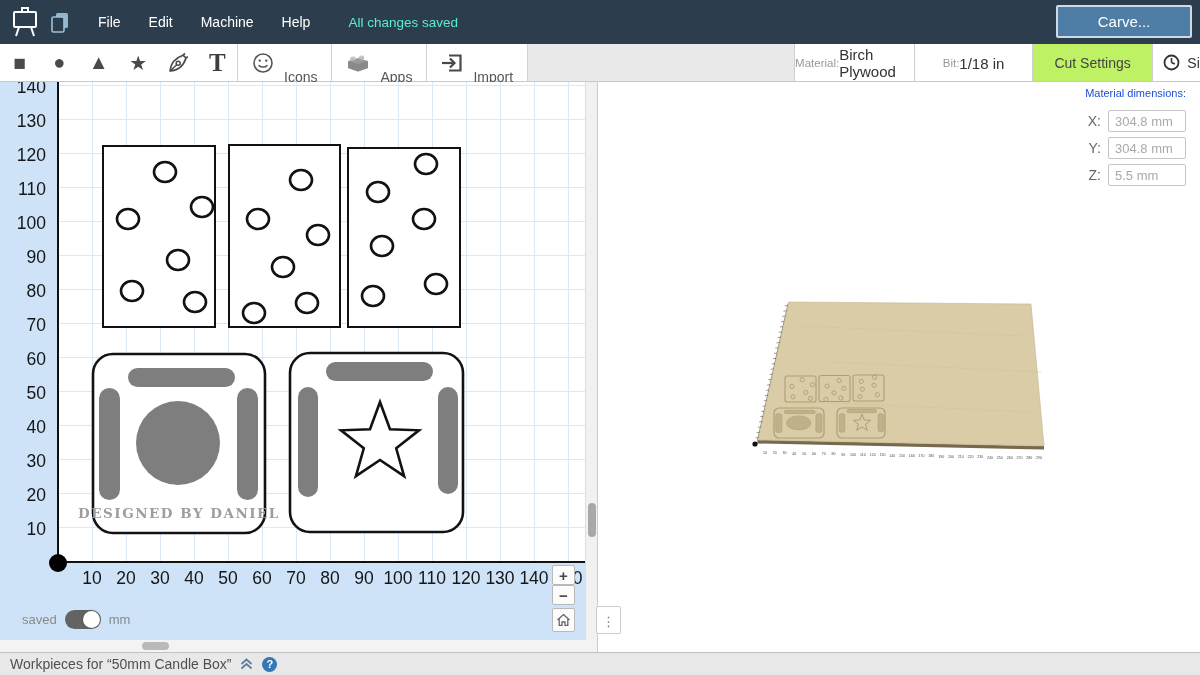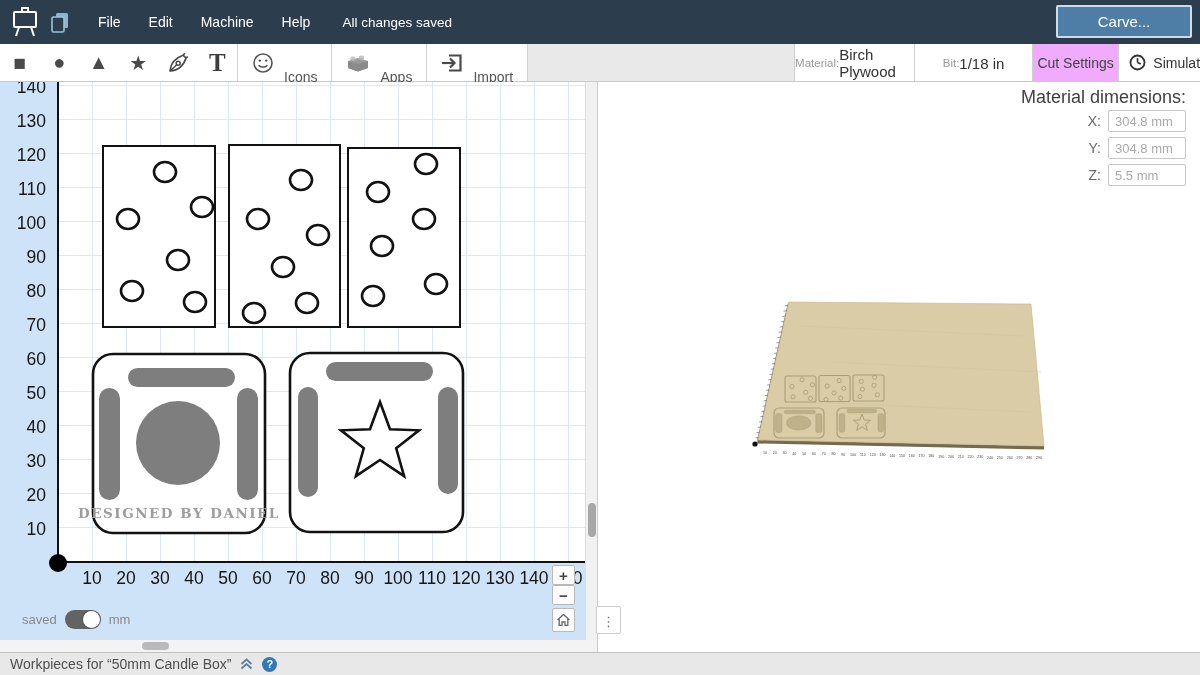--- a/index.html
+++ b/index.html
@@ -8,42 +8,42 @@
   #stage { position:relative; width:1200px; height:675px; }
 
   
   .topbar { position:absolute; left:0; top:0; width:1200px; height:44px;
             background:#2c3e4e; display:flex; align-items:center; }
   .logo { margin-left:12px; width:26px; height:30px; flex:none; }
   .title { color:#fff; font-size:22px; font-weight:600; margin-left:18px; letter-spacing:.2px; }
   .copy-ic { margin-left:10px; width:24px; height:24px; flex:none; }
   .menus { display:flex; margin-left:12px; }
   .menu-item { color:#fff; font-size:14px; padding:0 14px; line-height:44px; cursor:default; }
-  .save-status { color:#ffffff; font-size:13.5px; margin-left:18px; }
+  .save-status { color:#5eead4; font-size:13.5px; margin-left:24px; }
   .carve-btn { position:absolute; right:8px; top:5px; width:136px; height:33px;
                background:#4e7da6; border:2px solid #ccdbe7; border-radius:2px;
                color:#fff; font-size:15px; font-family:"Liberation Sans",sans-serif; }
 
   
   .toolbar { position:absolute; left:0; top:44px; width:1200px; height:38px;
              background:#fff; border-bottom:1px solid #c9c9c9; display:flex; align-items:stretch; }
   .shape-group { display:flex; align-items:center; width:237px; flex:none; }
   .shape-btn { width:40px; height:38px; display:flex; align-items:center; justify-content:center;
                color:#4a4a4a; font-size:20px; cursor:pointer; }
   .shape-btn.square { font-size:21px; }
   .shape-btn.tee { font-family:"Liberation Serif",serif; font-size:25px; font-weight:bold; color:#3d3d3d; }
   .vsep { width:1px; background:#d2d2d2; flex:none; }
   .tool-section { display:flex; align-items:center; padding:0 14px; flex:none; }
   .tool-label { font-size:14px; color:#555; margin-left:10px;margin-top:28px; }
   .filler { flex:none; width:266px; background:#e9e9e9; }
   .hdr-col { flex:none; border-left:1px solid #cfcfcf; display:flex; 
              align-items:center; justify-content:center; }
   .hdr-col .lab { font-size:11.5px; color:#999; }
   .hdr-col .val { font-size:15px; color:#333; margin-top:1px; }
-  .cut-col { width:86px; background:#f0abfc; font-size:14px; color:#444;
+  .cut-col { width:120px; background:#bef264; font-size:14px; color:#444;
              display:flex; align-items:center; justify-content:center; flex:none;
              border-left:1px solid #cfcfcf; }
   .sim-col { width:100px; display:flex; align-items:center; justify-content:center; gap:7px;
              font-size:14px; color:#333; flex:none; border-left:1px solid #cfcfcf; }
 
   
   .canvas { position:absolute; left:0; top:82px; width:597px; height:558px;
             background:#cee3f7; overflow:hidden; }
   .grid { position:absolute; left:57px; top:0; width:529px; height:481px;
           background-color:#fff;
@@ -78,21 +78,21 @@
   .statusbar { position:absolute; left:0; top:652px; width:1200px; height:23px;
                background:#e8e8e8; border-top:1px solid #c2c2c2; display:flex; align-items:center; }
   .status-text { font-size:14px; color:#4f4f4f; margin-left:10px; }
   .chev { margin-left:9px; }
   .help-dot { margin-left:9px; width:15px; height:15px; border-radius:50%; background:#3478b6;
               color:#fff; font-size:11px; font-weight:bold; text-align:center; line-height:15px; }
 
   
   .rpanel { position:absolute; left:597px; top:82px; width:603px; height:570px;
             background:#fff; border-left:1px solid #ccc; }
-  .dims-title { position:absolute; right:14px; top:5px; font-size:18px; color:#404040; }
+  .dims-title { position:absolute; right:14px; top:5px; font-size:11px; color:#1d4ed8; }
   .dim-row { position:absolute; right:14px; display:flex; align-items:center; gap:7px; }
   .dim-lab { font-size:14px; color:#666; }
   .dim-input { width:78px; height:22px; border:1px solid #c6c6c6; border-radius:2px;
                font-size:13px; color:#a9a9a9; padding:0 6px; font-family:"Liberation Sans",sans-serif; background:#fff; }
   #preview-svg { position:absolute; left:143px; top:210px; width:320px; height:172px; }
   .dots-btn { position:absolute; left:-2px; top:524px; width:25px; height:28px; background:#fff;
               border:1px solid #ccc; border-radius:2px; color:#777; font-size:13px;
               letter-spacing:0; line-height:8px; padding-top:4px; text-align:center; }
 </style>
 </head>

